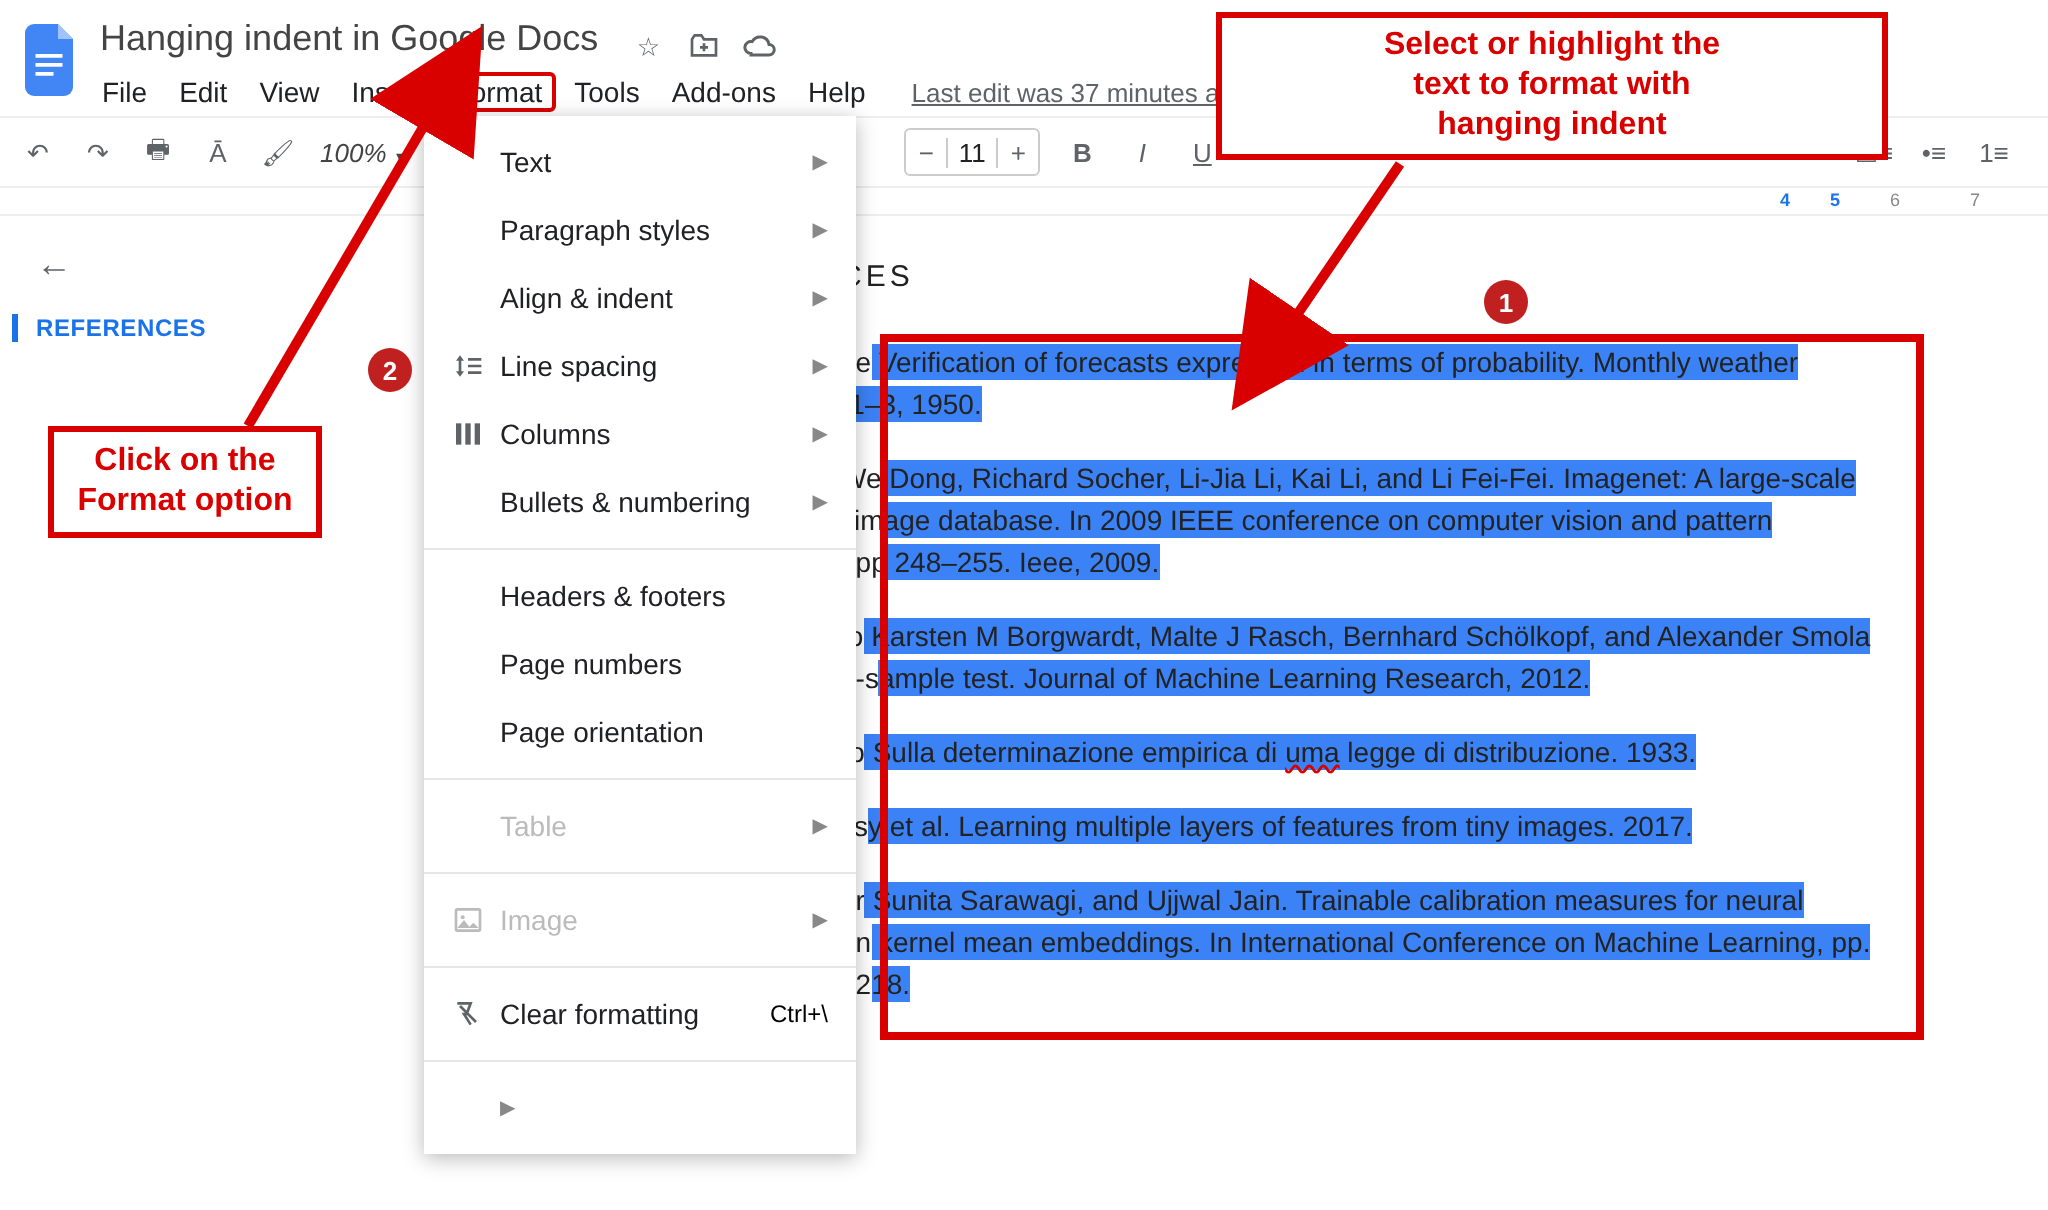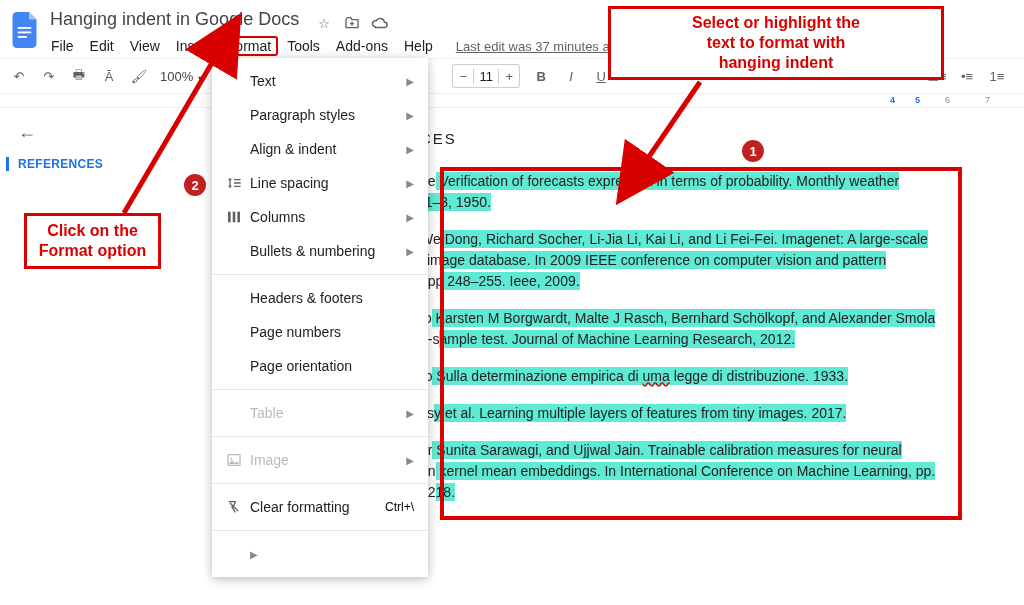--- a/index.html
+++ b/index.html
@@ -13,38 +13,38 @@
   .doc-title { font-size: 18px; color: #444; padding: 2px 6px; }
   .title-icon { width: 18px; height: 18px; color: #5f6368; display:flex; align-items:center; justify-content:center;}
   .menubar { display: flex; align-items: center; gap: 2px; height: 24px; margin-top: 2px; }
   .menu-item { padding: 2px 7px; font-size: 14px; color: #202124; border-radius: 3px; cursor: pointer; }
   .menu-item.active { border: 2px solid #d90000; padding: 0 5px; }
   .edit-info { color: #5f6368; text-decoration: underline; margin-left: 14px; font-size: 13px; }
   
   .toolbar { height: 36px; border-top: 1px solid #eee; border-bottom: 1px solid #eee; display: flex; align-items: center; padding: 0 6px; gap: 4px; }
   .tb-btn { width: 26px; height: 26px; display: flex; align-items: center; justify-content: center; color: #5f6368; border-radius: 3px; cursor: pointer; }
   .tb-sep { width: 1px; height: 20px; background: #ddd; margin: 0 4px; }
-  .zoom { font-size: 13px; color: #444; padding: 0 4px; display: flex; align-items: flex-end; gap: 3px; }
+  .zoom { font-size: 13px; color: #444; padding: 0 4px; display: flex; align-items: flex-end; gap: 3px; font-style: italic; }
   .font-size-box { display: flex; align-items: center; border: 1px solid #ccc; height: 24px; border-radius: 3px; margin: 0 4px;}
   .fs-btn { width: 20px; text-align: center; cursor: pointer; color:#5f6368;}
   .fs-val { width: 26px; text-align: center; font-size: 13px; border-left:1px solid #ccc; border-right:1px solid #ccc; }
   .tb-right { margin-left: auto; display: flex; align-items: center; gap: 4px; padding-right: 8px;}
   
   .ruler { height: 14px; background: #fff; position: relative; border-bottom: 1px solid #eee; font-size: 9px; color: #888; padding-left: 250px; }
   .ruler span { position: absolute; top: 1px; }
   .ruler .blue { color: #1a73e8; font-weight: bold; }
   
   .body-area { display: flex; height: calc(605px - 58px - 36px - 14px); position: relative; }
   .outline { width: 200px; padding: 14px 10px 0 18px; }
   .outline-back { color: #5f6368; font-size: 18px; margin-bottom: 14px; cursor: pointer; }
   .outline-heading { color: #1a73e8; font-weight: bold; font-size: 12px; border-left: 3px solid #1a73e8; margin-left: -12px; padding-left: 9px; letter-spacing: 0.3px;}
   .page { flex: 1; background: #fff; padding: 20px 40px 20px 100px; position: relative; font-size: 14px; line-height: 1.5; color: #222; }
   .page h3 { font-weight: normal; font-size: 15px; letter-spacing: 2px; margin-bottom: 20px; }
   .ref { margin-bottom: 16px; }
-  .ref span.hl { background: #5eead4; padding: 1px 0; }
+  .ref span.hl { background: #3b82f6; padding: 1px 0; }
   .red-wavy { text-decoration: underline wavy #d90000; }
   
   .dropdown { position: absolute; left: 212px; top: 58px; width: 216px; background: #fff; box-shadow: 0 2px 10px rgba(0,0,0,.28); z-index: 50; padding: 6px 0; font-size: 14px; }
   .dd-item { height: 34px; display: flex; align-items: center; padding: 0 14px; cursor: pointer; color: #202124; position:relative;}
   .dd-item .dd-icon { width: 24px; display:flex; align-items:center; color:#5f6368;}
   .dd-item .dd-label { flex: 1; }
   .dd-item .arrow { color: #888; font-size: 10px; }
   .dd-item .shortcut { color: #000000; font-size: 12px; }
   .dd-item.disabled { color: #bbb; }
   .dd-item.disabled .dd-icon { color:#ccc; }

